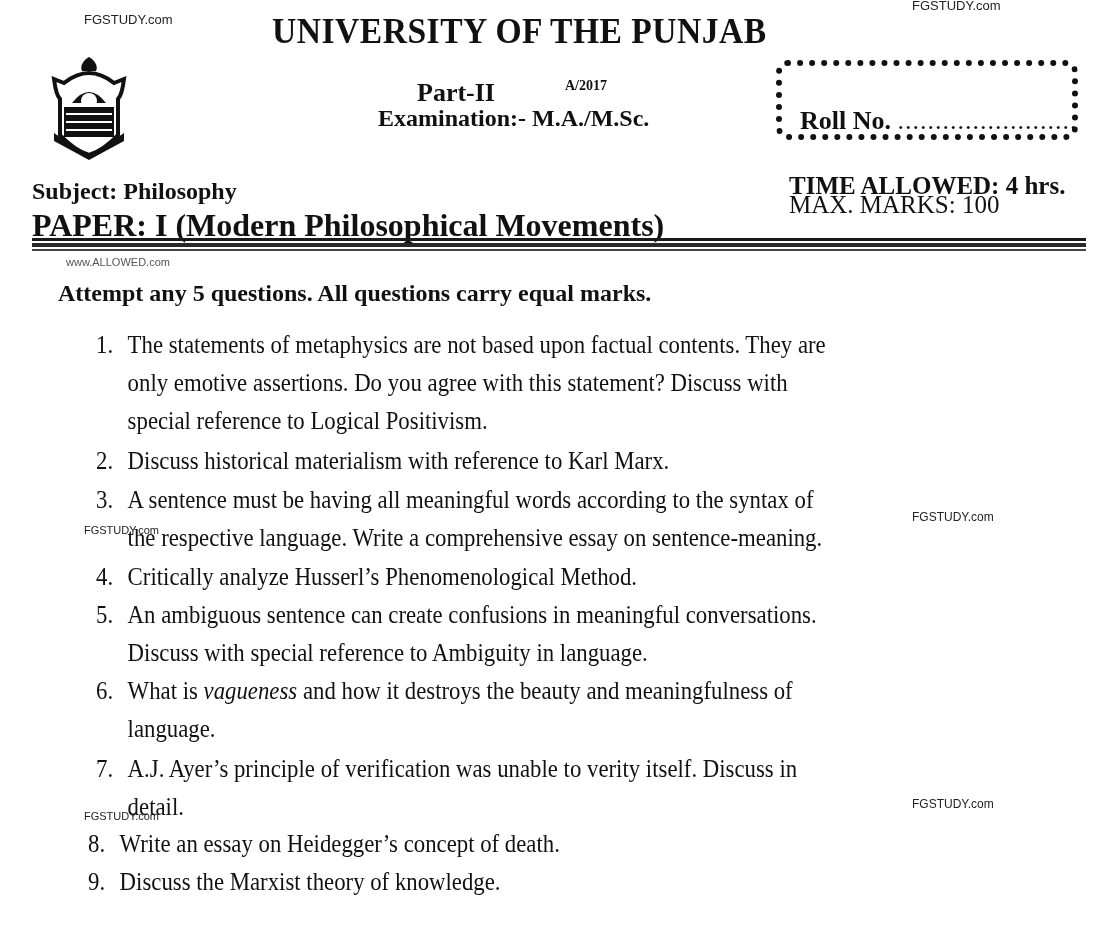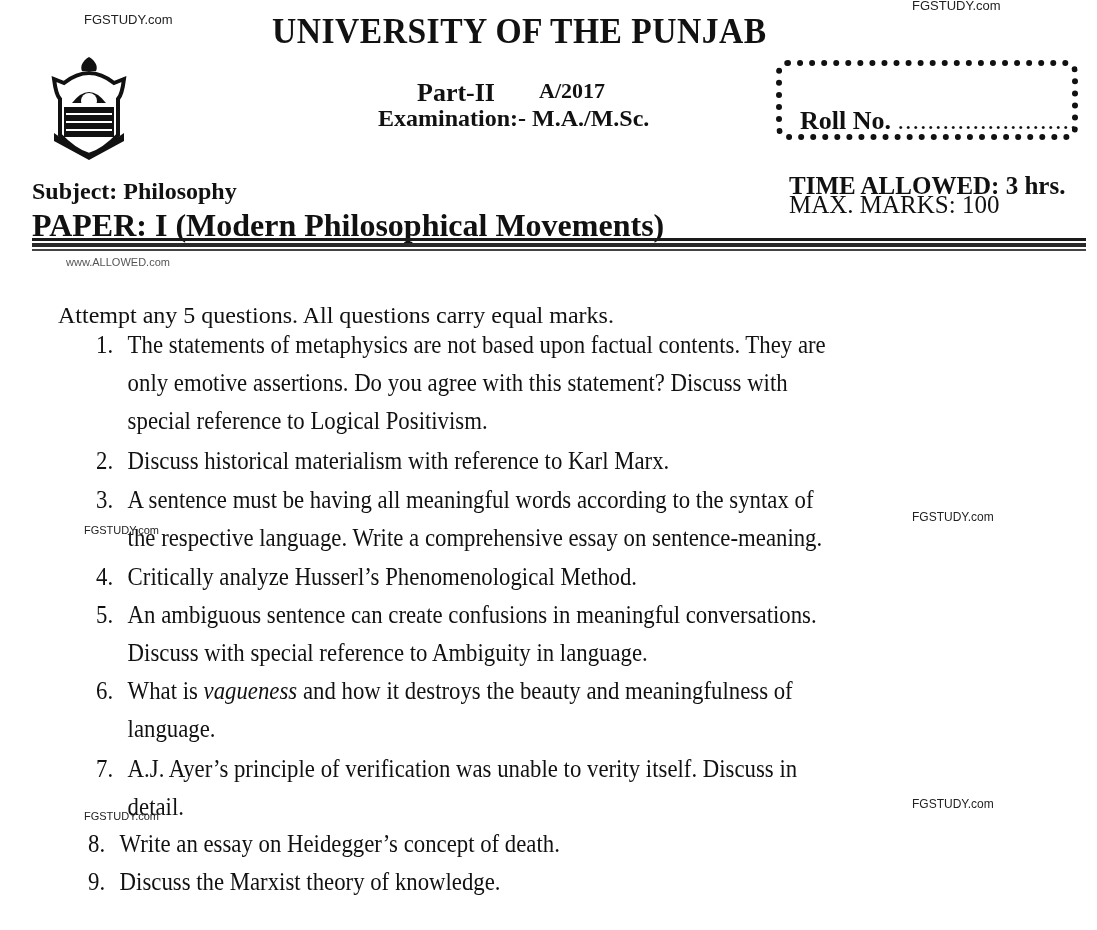--- a/index.html
+++ b/index.html
@@ -1,34 +1,34 @@
 <!DOCTYPE html>
 <html><head>
 <meta charset="utf-8">
 <style>
   html, body { margin: 0; padding: 0; background: #ffffff; }
   body { width: 1097px; height: 930px; position: relative; overflow: hidden; color: #111; font-family: "Liberation Serif", "DejaVu Serif", serif; }
   .wm { position: absolute; font-family: "Liberation Sans", "DejaVu Sans", sans-serif; font-size: 13px; color: #222; letter-spacing: 0; }
   .title { position: absolute; left: 272px; top: 12px; font-size: 35px; font-weight: bold; letter-spacing: 0.5px; transform: scaleX(0.96); transform-origin: left; }
   .logo { position: absolute; left: 44px; top: 55px; width: 90px; height: 105px; }
   .part { position: absolute; left: 417px; top: 78px; font-size: 26px; font-weight: bold; }
-  .session { position: absolute; left: 539px; top: 78px; font-size: 22px; font-weight: bold; }
+  .session { position: absolute; left: 565px; top: 78px; font-size: 14px; font-weight: bold; }
   .exam { position: absolute; left: 378px; top: 105px; font-size: 24px; font-weight: bold; text-underline-offset: 4px; }
   .rollbox { position: absolute; left: 776px; top: 60px; width: 302px; height: 80px; border: 6px dotted #111; border-radius: 12px; box-sizing: border-box; }
   .rollbox .roll { position: absolute; left: 18px; top: 40px; font-size: 26px; font-weight: bold; white-space: nowrap; }
   .rollbox .dots { font-weight: normal; letter-spacing: 1px; }
   .subject { position: absolute; left: 32px; top: 178px; font-size: 24px; font-weight: bold; text-align: center; }
   .paper { position: absolute; left: 32px; top: 207px; font-size: 32px; font-weight: bold; }
   .time { position: absolute; left: 789px; top: 172px; font-size: 25px; font-weight: bold; }
   .marks { position: absolute; left: 789px; top: 191px; font-size: 25px; font-weight: normal; }
   .rule { position: absolute; left: 32px; top: 238px; width: 1054px; height: 16px; }
   .rule .l1 { position: absolute; left: 0; top: 0; width: 100%; height: 3px; background: #1a1a1a; }
   .rule .l2 { position: absolute; left: 0; top: 5px; width: 100%; height: 4px; background: #2a2a2a; }
   .rule .l3 { position: absolute; left: 0; top: 11px; width: 100%; height: 2px; background: #444; }
-  .instructions { position: absolute; left: 58px; top: 280px; font-size: 24px; font-weight: normal; margin-top: 22px; }
+  .instructions { position: absolute; left: 58px; top: 280px; font-size: 24px; font-weight: bold; }
   .q { position: absolute; font-size: 24.5px; line-height: 38px; white-space: nowrap; transform: scaleX(0.93); transform-origin: left; }
   .q .num { display: inline-block; width: 34px; }
   .q .cont { padding-left: 34px; display: block; }
   em { font-style: italic; }
 </style>
 </head>
 <body>
 
 <div class="wm" style="left:84px;top:12px;">FGSTUDY.com</div>
 <div class="wm" style="left:912px;top:-2px;">FGSTUDY.com</div>
@@ -59,21 +59,21 @@
 
 <div class="rollbox">
   <div class="roll">
     <span>Roll No.</span>
     <span class="dots">........................</span>
   </div>
 </div>
 
 <div class="subject">Subject: Philosophy</div>
 <div class="paper">PAPER: I (Modern Philosophical Movements)</div>
-<div class="time">TIME ALLOWED: 3 hrs.</div>
+<div class="time">TIME ALLOWED: 4 hrs.</div>
 <div class="marks">MAX. MARKS: 100</div>
 
 <div class="rule">
   <div class="l1"></div>
     <div class="l2"></div>
     <div class="l3"></div>
 </div>
 
 <div class="instructions">Attempt any 5 questions. All questions carry equal marks.</div>
 

